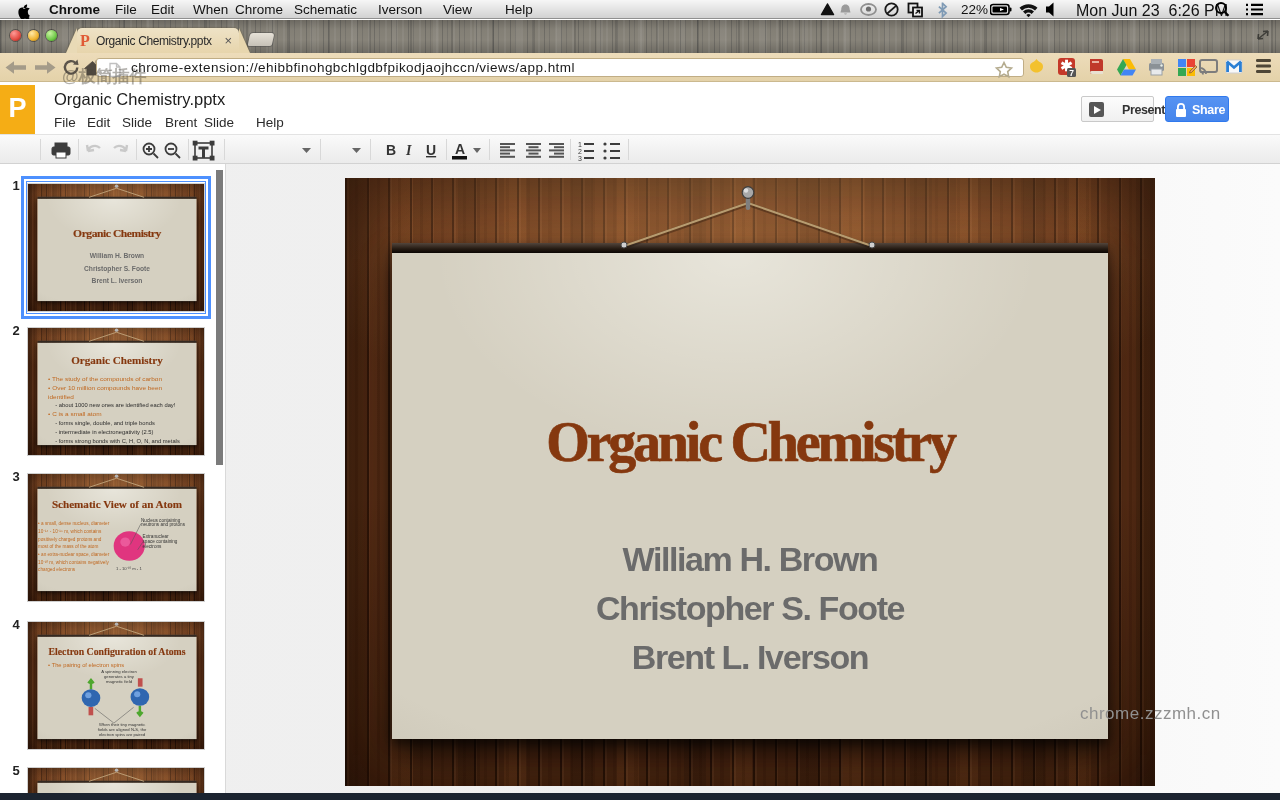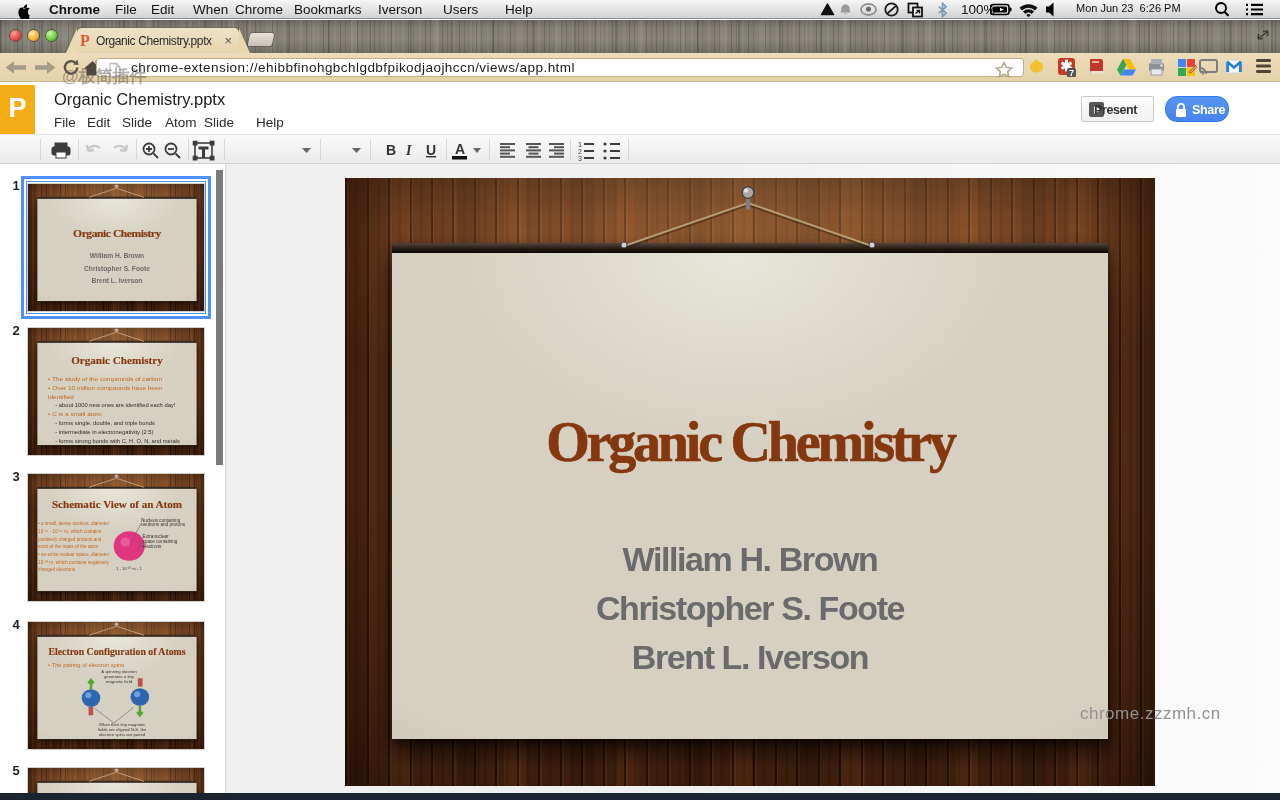--- a/index.html
+++ b/index.html
@@ -5,21 +5,21 @@
 * { margin:0; padding:0; box-sizing:border-box; }
 html,body { width:1280px; height:800px; overflow:hidden; font-family:"Liberation Sans", sans-serif; }
 #screen { position:relative; width:1280px; height:580px; background:#fff; }
 
 
 #menubar { position:absolute; left:0; top:0; width:1280px; height:19px;
   background:linear-gradient(#f6f6f6, #d2d2d2); border-bottom:1px solid #909090;
   font-size:13.5px; color:#111; }
 #menubar span { position:absolute; top:2px; }
 #menubar .b { font-weight:bold; }
-#mbtime { position:absolute; top:2px; font-size:11px; color:#111; }
+#mbtime { position:absolute; top:2px; font-size:16px; color:#111; }
 
 
 #tabbar { position:absolute; left:0; top:20px; width:1280px; height:33px;
   background:
    repeating-linear-gradient(90deg, rgba(30,33,38,0.22) 0 1px, rgba(0,0,0,0) 1px 5px, rgba(35,37,44,0.15) 5px 6px, rgba(0,0,0,0) 6px 11px, rgba(255,255,255,0.06) 11px 13px, rgba(0,0,0,0) 13px 17px),
    repeating-linear-gradient(90deg, rgba(20,22,26,0.16) 0 2px, rgba(0,0,0,0) 2px 23px, rgba(255,255,255,0.05) 23px 29px, rgba(0,0,0,0) 29px 41px),
    linear-gradient(rgba(0,0,0,0.20), rgba(0,0,0,0.03) 28%, rgba(0,0,0,0.0) 60%, rgba(0,0,0,0.18)),
    #878379; }
 .tl { position:absolute; top:10px; width:11px; height:11px; border-radius:50%; }
 #tl-r { left:10px; background:radial-gradient(circle at 35% 30%, #ff9a96, #e24b42 60%, #8c1d14); box-shadow:0 0 0 1px rgba(0,0,0,0.35);}
@@ -51,23 +51,23 @@
 #plogo { position:absolute; left:0; top:3px; width:35px; height:49px; background:#f5ad15;
   color:#fff; font-weight:bold; font-size:27px; text-align:center; line-height:47px; }
 #docname { position:absolute; left:54px; top:8px; font-size:16.5px; color:#1c1c1c; }
 #appmenu { position:absolute; left:54px; top:33px; font-size:13.5px; color:#2b2b2b; }
 #appmenu span { position:absolute; top:0; }
 #btn-present { position:absolute; left:1081px; top:14px; width:73px; height:26px;
   background:linear-gradient(#fcfcfc,#f0f0f0); border:1px solid #c9c9c9; border-radius:2px; }
 #btn-present .ic { position:absolute; left:7px; top:5px; width:15px; height:15px; background:#575757; border-radius:2px; }
 #btn-present .ic:before { content:""; position:absolute; left:5px; top:3.5px;
   border-left:7px solid #fff; border-top:4px solid transparent; border-bottom:4px solid transparent; }
-#btn-present .tx { position:absolute; left:12px; top:6px; font-size:12.5px; letter-spacing:-0.4px; font-weight:bold; color:#333; }
+#btn-present .tx { position:absolute; left:40px; top:6px; font-size:12.5px; letter-spacing:-0.4px; font-weight:bold; color:#333; }
 #btn-share { position:absolute; left:1165px; top:14px; width:64px; height:26px;
-  background:linear-gradient(#5693f2,#4585ec); border:1px solid #3079ed; border-radius:12px; }
+  background:linear-gradient(#5693f2,#4585ec); border:1px solid #3079ed; border-radius:3px; }
 #btn-share .tx { position:absolute; left:26px; top:6px; font-size:12.5px; letter-spacing:-0.3px; font-weight:bold; color:#fff; }
 #btn-share svg { position:absolute; left:9px; top:5px; }
 
 
 #toolbar { position:absolute; left:0; top:134px; width:1280px; height:30px;
   background:linear-gradient(#fafafa,#ebebeb); border-top:1px solid #e3e3e3; border-bottom:1px solid #d2d2d2; }
 #toolbar .sep { position:absolute; top:4px; width:1px; height:21px; background:#d8d8d8; }
 #tbsvg { position:absolute; left:0; top:0; }
 
 
@@ -134,37 +134,37 @@
     <svg width="1280" height="19" style="position:absolute;left:0;top:0">
       <g transform="translate(17,2) scale(1.18)">
           <path d="M8.5 2.2c-.8 0-1.7.5-2.3 1.2-.5.7-.9 1.7-.8 2.6 1 0 1.9-.5 2.5-1.2.5-.7.9-1.7.6-2.6z M10.9 13.3c-1 1.5-2.1 1.6-2.9 1.2-.9-.4-1.6-.4-2.5 0-.9.4-1.9.3-2.8-1.1C.8 10.7.6 6.8 2.5 5.4c1-.8 2.2-.8 3.1-.3.7.4 1.3.4 2.1 0 1-.5 2.2-.4 3.1.5-1.1.7-1.7 1.7-1.6 3 .1 1.5.9 2.4 1.7 2.9-.3.7-.6 1.2-1 1.8z" fill="#000"></path>
         </g>
     </svg>
     <span class="b" style="left:49px">Chrome</span>
     <span style="left:115px">File</span>
     <span style="left:151px">Edit</span>
     <span style="left:193px">When</span>
     <span style="left:235px">Chrome</span>
-    <span style="left:294px">Bookmarks</span>
+    <span style="left:294px">Schematic</span>
     <span style="left:378px">Iverson</span>
-    <span style="left:443px">Users</span>
+    <span style="left:443px">View</span>
     <span style="left:505px">Help</span>
     <svg width="470" height="19" style="position:absolute;left:810px;top:0">
       <path d="M11.5 14.5 L17.5 4 L23.5 14.5 Z" fill="#111" stroke="#111" stroke-width="1.5" stroke-linejoin="round"></path>
       <path d="M35.5 4.5 c-3 0 -4.2 2.5 -4.2 5 l-0.8 3 h10 l-0.8 -3 c0 -2.5 -1.2 -5 -4.2 -5 Z M34 13.5 a1.6 1.6 0 0 0 3 0 Z" fill="#9a9a9a"></path>
       <ellipse cx="58.5" cy="9.5" rx="7.5" ry="5.5" fill="none" stroke="#8f8f8f" stroke-width="1.8"></ellipse>
       <circle cx="58.5" cy="9" r="2.6" fill="#6e6e6e"></circle>
       <circle cx="81.5" cy="9.5" r="6.2" fill="none" stroke="#1a1a1a" stroke-width="1.8"></circle>
       <path d="M77 13.7 L86.3 5.6" stroke="#1a1a1a" stroke-width="1.8"></path>
       <rect x="98.5" y="3.5" width="9" height="9" fill="none" stroke="#111" stroke-width="1.8"></rect>
       <rect x="103" y="7.5" width="9" height="9" fill="#ededed" stroke="#111" stroke-width="1.8"></rect>
       <path d="M105.5 13.5 l4 -3 m0 3 v-3 h-3" stroke="#111" stroke-width="1.4" fill="none"></path>
       <path d="M132.5 2.5 v14 l3.6 -3.4 -7.2 -6.4 m0 6.4 l7.2 -6.4 -3.6 -3.4" fill="none" stroke="#7e9ab5" stroke-width="1.7"></path>
     </svg>
-    <span style="left:961px">100%</span>
+    <span style="left:961px">22%</span>
     <svg width="300" height="19" style="position:absolute;left:990px;top:0" fill="#000" stroke="none">
       <rect x="0.5" y="4.5" width="18.5" height="10" rx="2.5" fill="none" stroke="#000" stroke-width="1.6"></rect>
       <rect x="2.5" y="6.5" width="14.5" height="6" rx="1" fill="#000"></rect>
       <rect x="19.5" y="7.5" width="2" height="4" rx="1" fill="#000"></rect>
       <path d="M10 8 l4 1.5 -4 1.5 Z" fill="#fff"></path>
       <g transform="translate(29,0)">
         <path d="M0.5 7.8 A13 13 0 0 1 18.5 7.8 L16 10.4 A9.5 9.5 0 0 0 3 10.4 Z" fill="#111"></path>
         <path d="M4 11.5 A8 8 0 0 1 15 11.5 L12.6 14 A4.6 4.6 0 0 0 6.4 14 Z" fill="#111"></path>
         <path d="M7.3 15 A3.4 3.4 0 0 1 11.7 15 L9.5 17.2 Z" fill="#111"></path>
       </g>
@@ -263,21 +263,21 @@
     </svg>
   </div>
 
   <div id="apphead">
     <div id="plogo">P</div>
     <div id="docname">Organic Chemistry.pptx</div>
     <div id="appmenu">
       <span style="left:0">File</span>
         <span style="left:33px">Edit</span>
         <span style="left:68px">Slide</span>
-      <span style="left:111px">Atom</span>
+      <span style="left:111px">Brent</span>
         <span style="left:150px">Slide</span>
         <span style="left:202px">Help</span>
     </div>
     <div id="btn-present">
         <span class="ic"></span>
         <span class="tx">Present</span>
       </div>
     <div id="btn-share">
       <svg width="12" height="16" fill="#fff">
           <path d="M2 7 V5 a4 4 0 0 1 8 0 V7 h-1.8 V5 a2.2 2.2 0 0 0 -4.4 0 V7 Z"></path>

